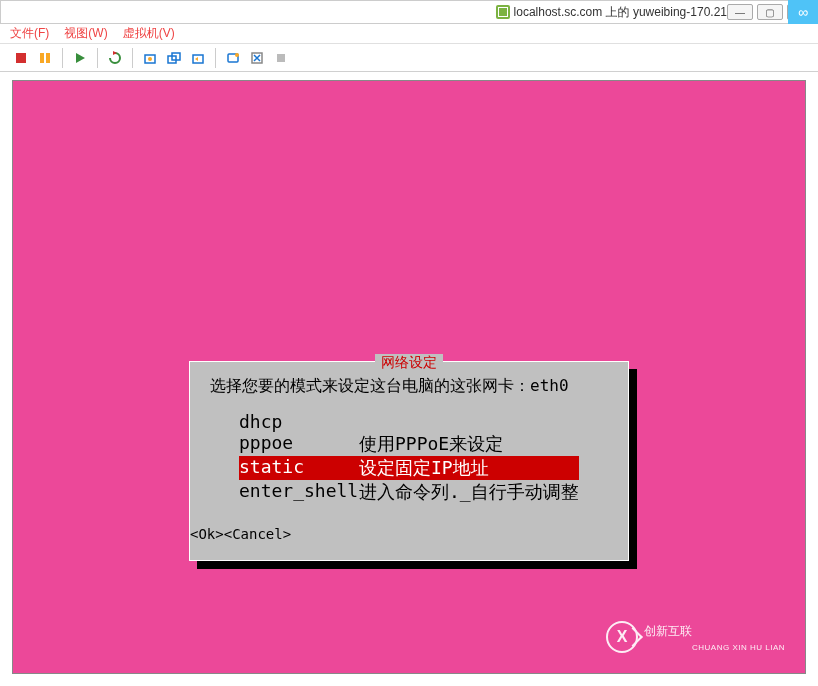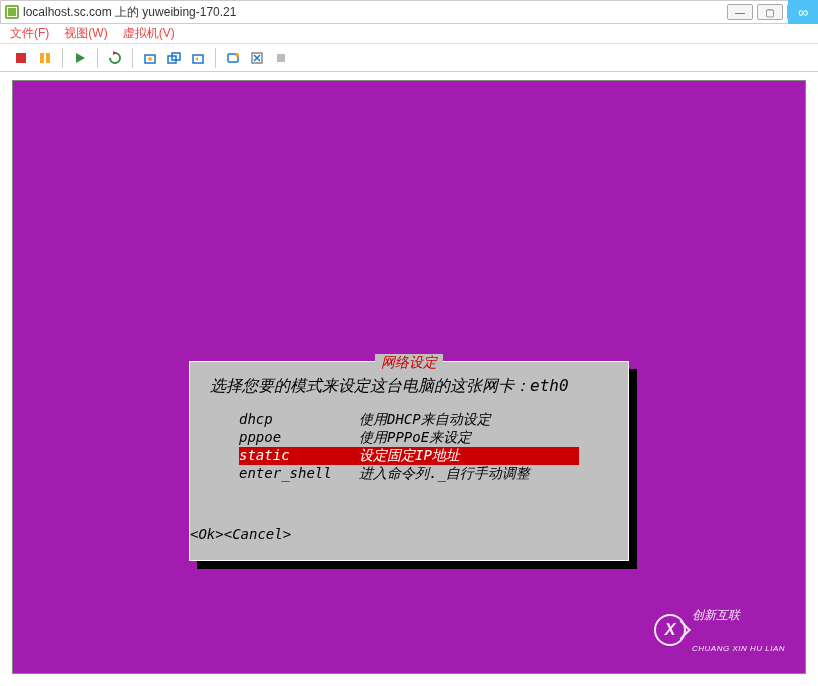--- a/index.html
+++ b/index.html
@@ -1,47 +1,47 @@
 <!DOCTYPE html>
 <html><head>
 <meta charset="utf-8">
 <style>
 * { margin: 0; padding: 0; box-sizing: border-box; }
 body { font-family: "Microsoft YaHei", SimSun, sans-serif; font-size: 12px; background: #fff; width: 818px; height: 686px; position: relative; overflow: hidden; }
 
-.titlebar { height: 24px; background: #fff; border: 1px solid #ccc; display: flex; align-items: center; padding: 0 4px; justify-content: space-between; }
+.titlebar { height: 24px; background: #fff; border: 1px solid #ccc; display: flex; align-items: center; padding: 0 4px; justify-content: flex-end; }
 .titlebar-left { display: flex; align-items: center; gap: 4px; }
 .titlebar-icon { width: 14px; height: 14px; background: #7cb342; border-radius: 2px; display: flex; align-items: center; justify-content: center; }
 .titlebar-icon::after { content: ""; width: 8px; height: 8px; border: 1px solid #fff; }
 .titlebar-title { color: #333; }
 .titlebar-right { display: flex; align-items: center; gap: 4px; }
 .winbtn { width: 26px; height: 16px; border: 1px solid #aaa; border-radius: 2px; display: flex; align-items: center; justify-content: center; background: #f5f5f5; font-size: 10px; color: #555; cursor: pointer; }
 .cloud-badge { width: 30px; height: 24px; background: #4fc3f7; display: flex; align-items: center; justify-content: center; color: #fff; font-size: 14px; position: absolute; right: 0; top: 0; }
 
 .menubar { height: 20px; display: flex; align-items: center; padding: 0 10px; gap: 15px; border-bottom: 1px solid #e0e0e0; }
 .menuitem { color: #ef4444; cursor: pointer; }
 
 .toolbar { height: 28px; display: flex; align-items: center; padding: 0 10px; gap: 2px; border-bottom: 1px solid #d0d0d0; }
 .tbtn { width: 22px; height: 22px; display: flex; align-items: center; justify-content: center; border: 1px solid transparent; cursor: pointer; }
 .tsep { width: 1px; height: 20px; background: #ccc; margin: 0 4px; }
 
-.console { position: absolute; left: 12px; right: 12px; top: 80px; bottom: 12px; background: #a21caf; border: 1px solid #888; font-style: italic; }
+.console { position: absolute; left: 12px; right: 12px; top: 80px; bottom: 12px; background: #ec4899; border: 1px solid #888; }
 
 .watermark { position: absolute; right: 20px; bottom: 20px; color: #fff; display: flex; align-items: center; gap: 6px; opacity: 0.9; }
 .watermark-logo { width: 32px; height: 32px; border: 2px solid #fff; border-radius: 50%; display: flex; align-items: center; justify-content: center; font-weight: bold; font-size: 16px; position: relative; }
 .watermark-logo::after { content: ""; position: absolute; width: 12px; height: 12px; border: 2px solid #fff; border-left: none; border-bottom: none; transform: rotate(45deg); right: -4px; }
-.watermark-text { display: flex; flex-direction: column; font-size: 12px; }
+.watermark-text { display: flex; flex-direction: row; font-size: 12px; text-align: right; }
 .watermark-sub { font-size: 8px; letter-spacing: 0.5px; margin-top: 20px; }
 
 .dialog-wrap { position: absolute; left: 50%; top: 280px; transform: translateX(-50%); }
 .dialog-shadow { position: absolute; left: 8px; top: 8px; width: 440px; height: 200px; background: #000; }
 .dialog { position: relative; width: 440px; height: 200px; background: #c0c0c0; border: 1px solid #fff; }
 .dialog-title { position: absolute; top: -8px; left: 50%; transform: translateX(-50%); background: #c0c0c0; color: #cc0000; padding: 0 6px; font-family: monospace; font-size: 14px; font-weight: normal; }
 .dialog-prompt { color: #000; font-family: monospace, "SimSun"; font-size: 16px; margin: 14px 0 14px 20px; }
-.options { margin: 0 auto; width: 340px; font-family: monospace, "SimSun"; font-size: 14px; }
+.options { margin: 0 auto; width: 340px; font-family: monospace, "SimSun"; font-size: 18px; }
 .option-row { display: flex; }
 .option-key { width: 120px; color: #000; white-space: pre; }
 .option-desc { color: #000; }
 .option-row.selected { background: #cc0000; color: #fff; }
 .option-row.selected .option-key,
 .option-row.selected .option-desc { color: #fff; }
 .dialog-buttons { position: absolute; bottom: 18px; left: 0; right: 0; display: flex; justify-content: flex-start; font-family: monospace; font-size: 14px; color: #000; }
 .dbtn { cursor: pointer; }
 </style>
 </head>
@@ -132,21 +132,20 @@
 
 <div class="console">
   <div class="dialog-wrap">
     <div class="dialog-shadow"></div>
     <div class="dialog">
       <div class="dialog-title">网络设定</div>
       <div class="dialog-prompt">选择您要的模式来设定这台电脑的这张网卡：eth0</div>
       <div class="options">
         <div class="option-row">
           <span class="option-key">dhcp         </span>
-          <span class="option-desc">使用DHCP来自动设定</span>
         </div>
         <div class="option-row">
           <span class="option-key">pppoe        </span>
           <span class="option-desc">使用PPPoE来设定</span>
         </div>
         <div class="option-row selected">
           <span class="option-key">static       </span>
           <span class="option-desc">设定固定IP地址</span>
         </div>
         <div class="option-row">

